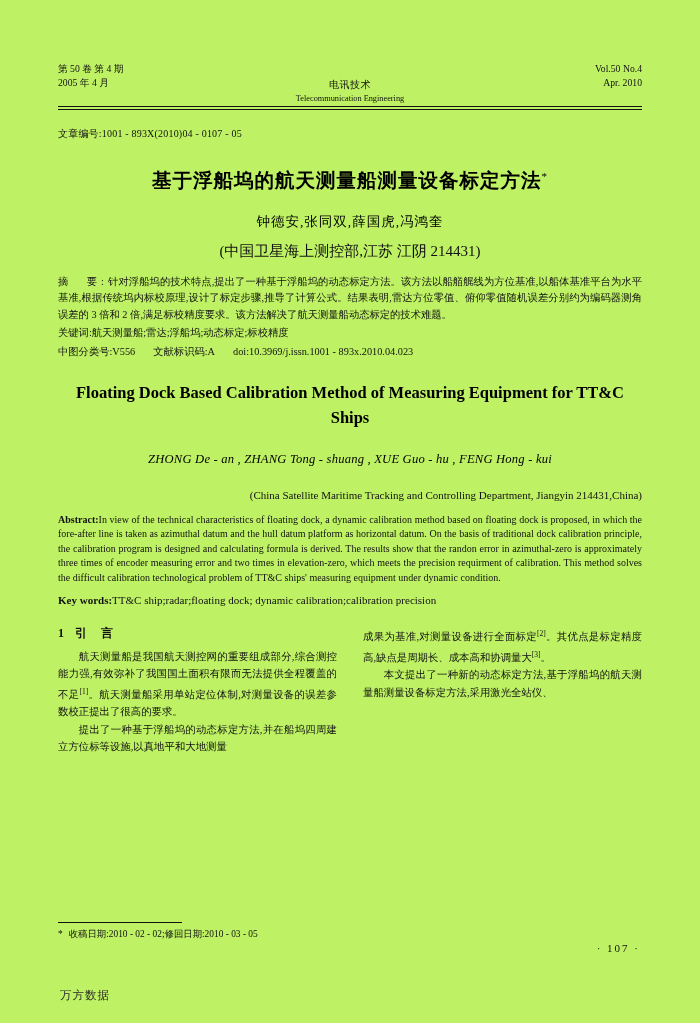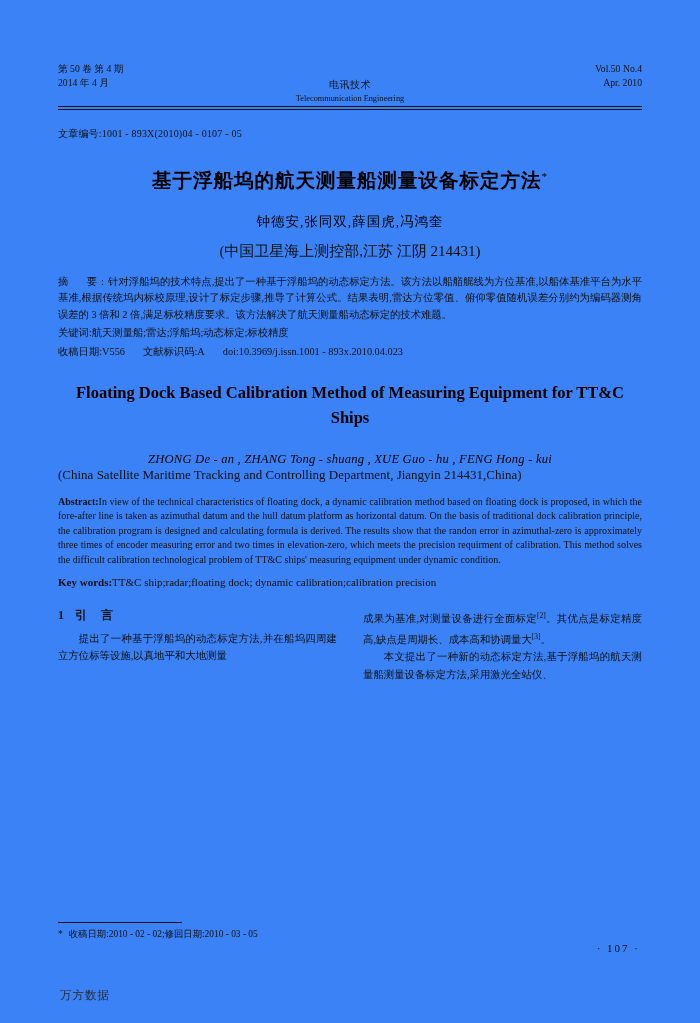--- a/index.html
+++ b/index.html
@@ -10,21 +10,21 @@
   body {
     width: 700px;
     height: 1023px;
     overflow: hidden;
     font-family: "Liberation Serif", serif;
   }
   .page {
     position: relative;
     width: 700px;
     height: 1023px;
-    background: #3b82f6;
+    background: #bef264;
     box-sizing: border-box;
     padding: 0;
   }
   .inner {
     position: absolute;
     left: 58px;
     top: 62px;
     width: 584px;
   }
 
@@ -127,23 +127,23 @@
   }
   .en-authors {
     margin-top: 22px;
     text-align: center;
     font-size: 12.6px;
     font-style: italic;
     color: #000;
     letter-spacing: .2px;
   }
   .en-affil {
-    margin-top: 0;
-    text-align: left;
-    font-size: 13px;
+    margin-top: 22px;
+    text-align: right;
+    font-size: 11px;
     color: #111;
   }
   .en-abs {
     margin-top: 12px;
     font-size: 10px;
     line-height: 14.4px;
     text-align: justify;
     color: #111;
   }
   .en-abs b { font-weight: bold; }
@@ -215,21 +215,21 @@
 </style>
 </head>
 <body>
 
 <div class="page">
   <div class="inner">
 
     <div class="runhead">
       <div class="left">
         <div>第 50 卷 第 4 期</div>
-        <div>2014 年 4 月</div>
+        <div>2005 年 4 月</div>
       </div>
       <div class="center">
         <div class="cn">电讯技术</div>
         <div class="en">Telecommunication Engineering</div>
       </div>
       <div class="right">
         <div>Vol.50   No.4</div>
         <div>Apr. 2010</div>
       </div>
     </div>
@@ -241,39 +241,40 @@
       <span>基于浮船坞的航天测量船测量设备标定方法</span><sup>*</sup>
     </div>
     <div class="cn-authors">钟德安,张同双,薛国虎,冯鸿奎</div>
     <div class="cn-affil">(中国卫星海上测控部,江苏 江阴 214431)</div>
 
     <div class="cn-abs">
       <span class="lbl">摘　要:</span><span>针对浮船坞的技术特点,提出了一种基于浮船坞的动态标定方法。该方法以船艏艉线为方位基准,以船体基准平台为水平基准,根据传统坞内标校原理,设计了标定步骤,推导了计算公式。结果表明,雷达方位零值、俯仰零值随机误差分别约为编码器测角误差的 3 倍和 2 倍,满足标校精度要求。该方法解决了航天测量船动态标定的技术难题。</span>
     </div>
     <div class="cn-kw">关键词:航天测量船;雷达;浮船坞;动态标定;标校精度</div>
     <div class="cn-clc">
-      <span>收稿日期:V556</span><span class="gap"></span><span>文献标识码:A</span><span class="gap"></span><span>doi:10.3969/j.issn.1001 - 893x.2010.04.023</span>
+      <span>中图分类号:V556</span><span class="gap"></span><span>文献标识码:A</span><span class="gap"></span><span>doi:10.3969/j.issn.1001 - 893x.2010.04.023</span>
     </div>
 
     <div class="en-title">Floating Dock Based Calibration Method of Measuring Equipment for TT&amp;C Ships</div>
     <div class="en-authors">ZHONG De - an , ZHANG Tong - shuang , XUE Guo - hu , FENG Hong - kui</div>
     <div class="en-affil">(China Satellite Maritime Tracking and Controlling Department, Jiangyin 214431,China)</div>
 
     <div class="en-abs">
       <b>Abstract:</b><span>In view of the technical characteristics of floating dock, a dynamic calibration method based on floating dock is proposed, in which the fore-after line is taken as azimuthal datum and the hull datum platform as horizontal datum. On the basis of traditional dock calibration principle, the calibration program is designed and calculating formula is derived. The results show that the randon error in azimuthal-zero is approximately three times of encoder measuring error and two times in elevation-zero, which meets the precision requirment of calibration. This method solves the difficult calibration technological problem of TT&amp;C ships' measuring equipment under dynamic condition.</span>
     </div>
     <div class="en-kw">
       <b>Key words:</b><span>TT&amp;C ship;radar;floating dock; dynamic calibration;calibration precision</span>
     </div>
 
     <div class="cols">
       <div class="col">
         <div class="sec-h">
           <span class="num">1</span><span>引　言</span>
         </div>
+        <div class="para">航天测量船是我国航天测控网的重要组成部分,综合测控能力强,有效弥补了我国国土面积有限而无法提供全程覆盖的不足<sup>[1]</sup>。航天测量船采用单站定位体制,对测量设备的误差参数校正提出了很高的要求。</div>
         <div class="para">提出了一种基于浮船坞的动态标定方法,并在船坞四周建立方位标等设施,以真地平和大地测量</div>
       </div>
       <div class="col">
         <div class="para" style="text-indent:0">成果为基准,对测量设备进行全面标定<sup>[2]</sup>。其优点是标定精度高,缺点是周期长、成本高和协调量大<sup>[3]</sup>。</div>
         <div class="para">本文提出了一种新的动态标定方法,基于浮船坞的航天测量船测量设备标定方法,采用激光全站仪、</div>
       </div>
     </div>
 
   </div>
 

